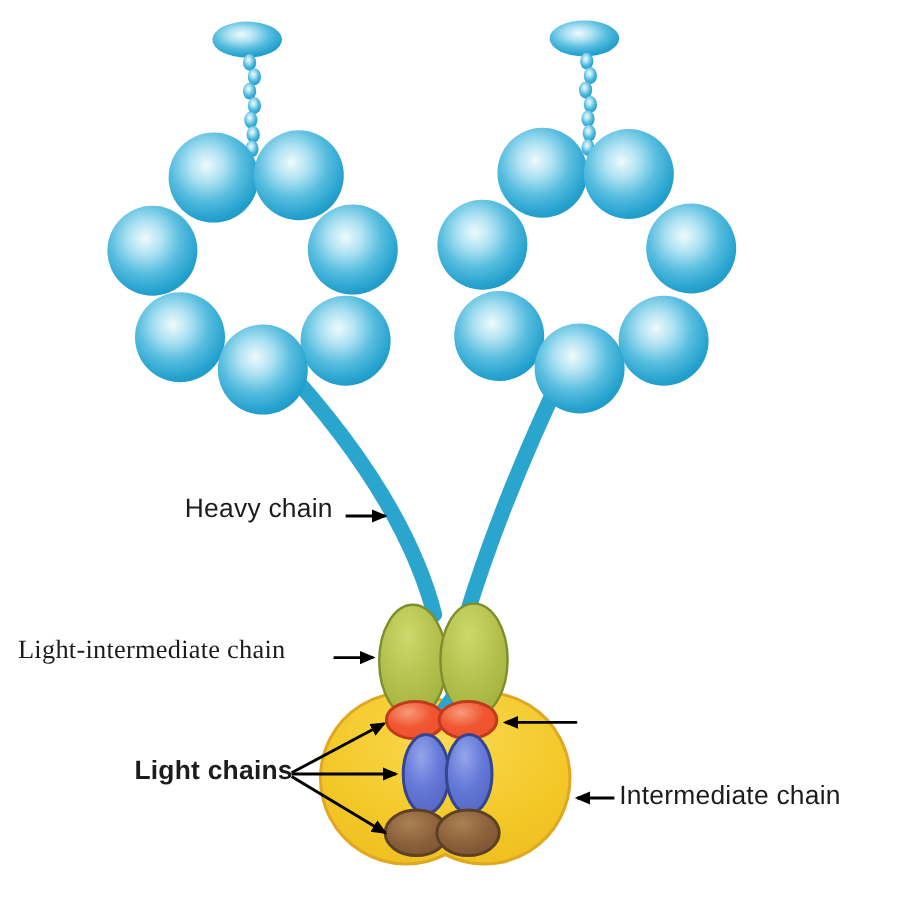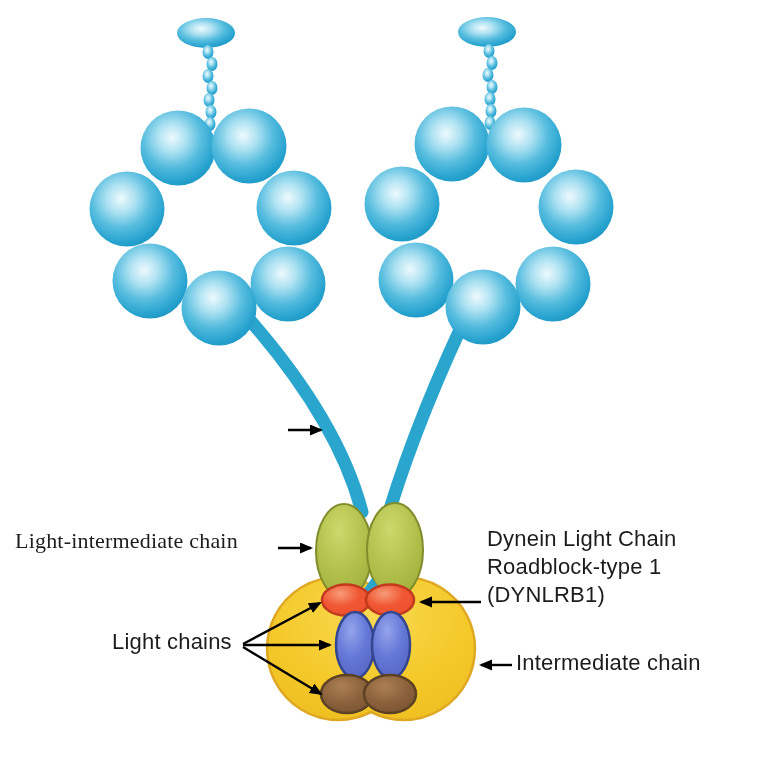--- a/index.html
+++ b/index.html
@@ -121,24 +121,22 @@
     <line x1="288" y1="430" x2="321" y2="430" marker-end="url(#ah)" stroke="#000000"></line>
     <line x1="278" y1="548" x2="311" y2="548" marker-end="url(#ah)" stroke="#000000"></line>
     <line x1="481" y1="602" x2="421" y2="602" marker-end="url(#ah)" stroke="#000000"></line>
     <line x1="512" y1="665" x2="481" y2="665" marker-end="url(#ah)" stroke="#000000"></line>
     <line x1="243" y1="644" x2="320" y2="603" marker-end="url(#ah)" stroke="#000000"></line>
     <line x1="243" y1="645" x2="330" y2="645" marker-end="url(#ah)" stroke="#000000"></line>
     <line x1="243" y1="647" x2="321" y2="694" marker-end="url(#ah)" stroke="#000000"></line>
   </g>
 </svg>
 
+<div class="lbl" style="left:154px; top:411px;">Heavy chain</div>
 
 <div class="lbl" style="left:15px; top:528px;font-family:Liberation Serif, serif;">Light-intermediate chain</div>
 
-<div class="lbl multiline" style="left:487px; top:525px;">Dynein Light Chain
-Roadblock-type 1
-(DYNLRB1)</div>
 
-<div class="lbl" style="left:112px; top:629px;">Light chains</div>
+<div class="lbl" style="left:112px; top:629px;font-weight:bold;">Light chains</div>
 
 <div class="lbl" style="left:516px; top:650px;">Intermediate chain</div>
 
 </div>
 
 </body></html>

